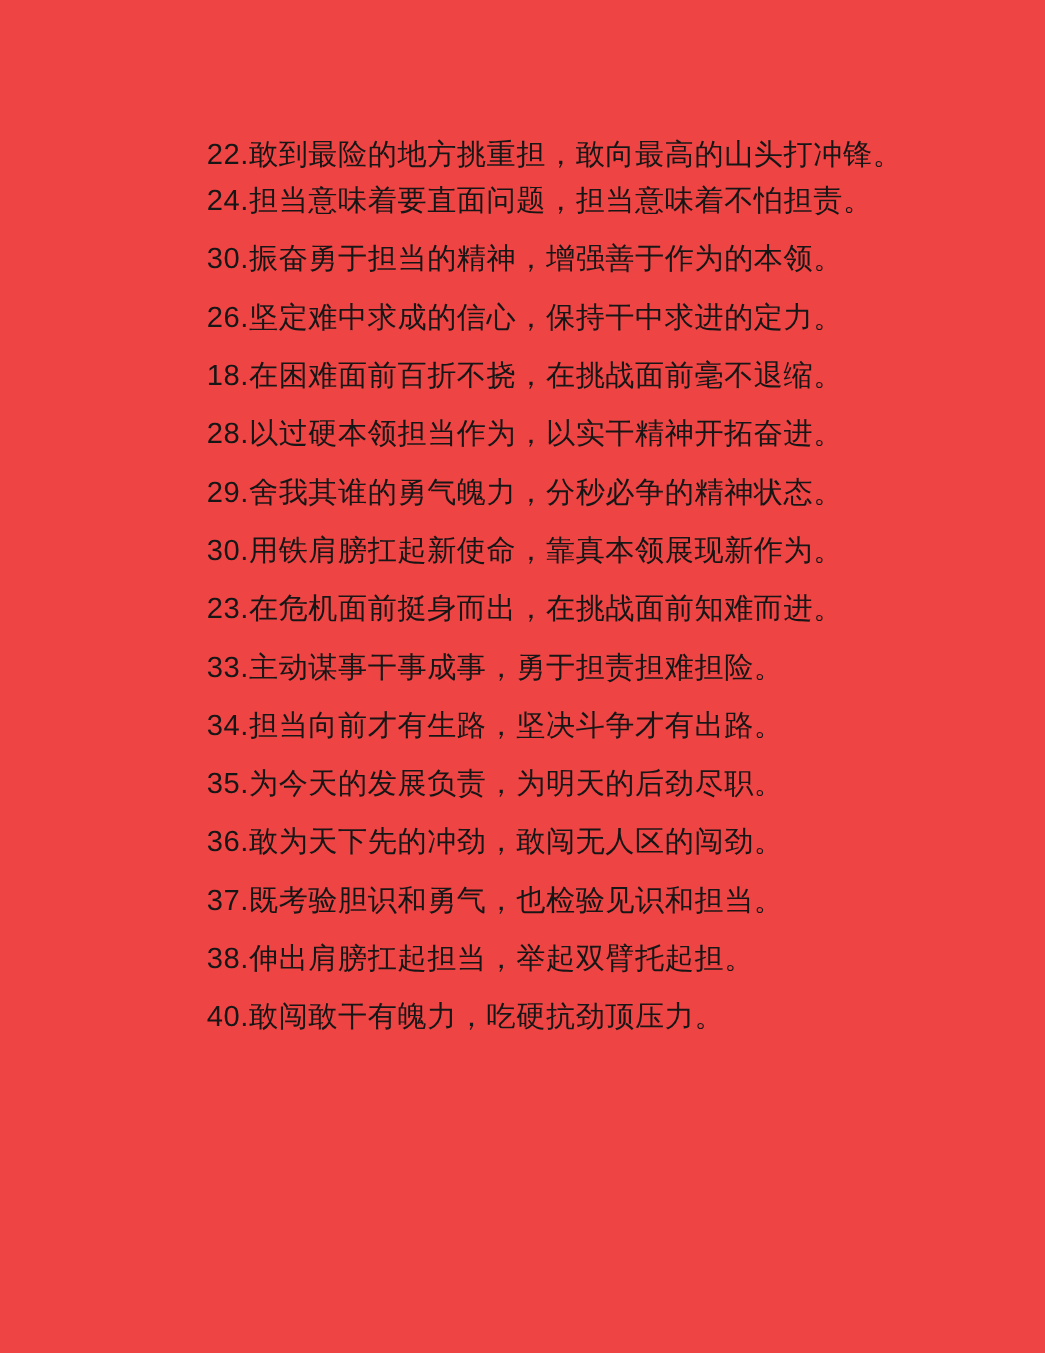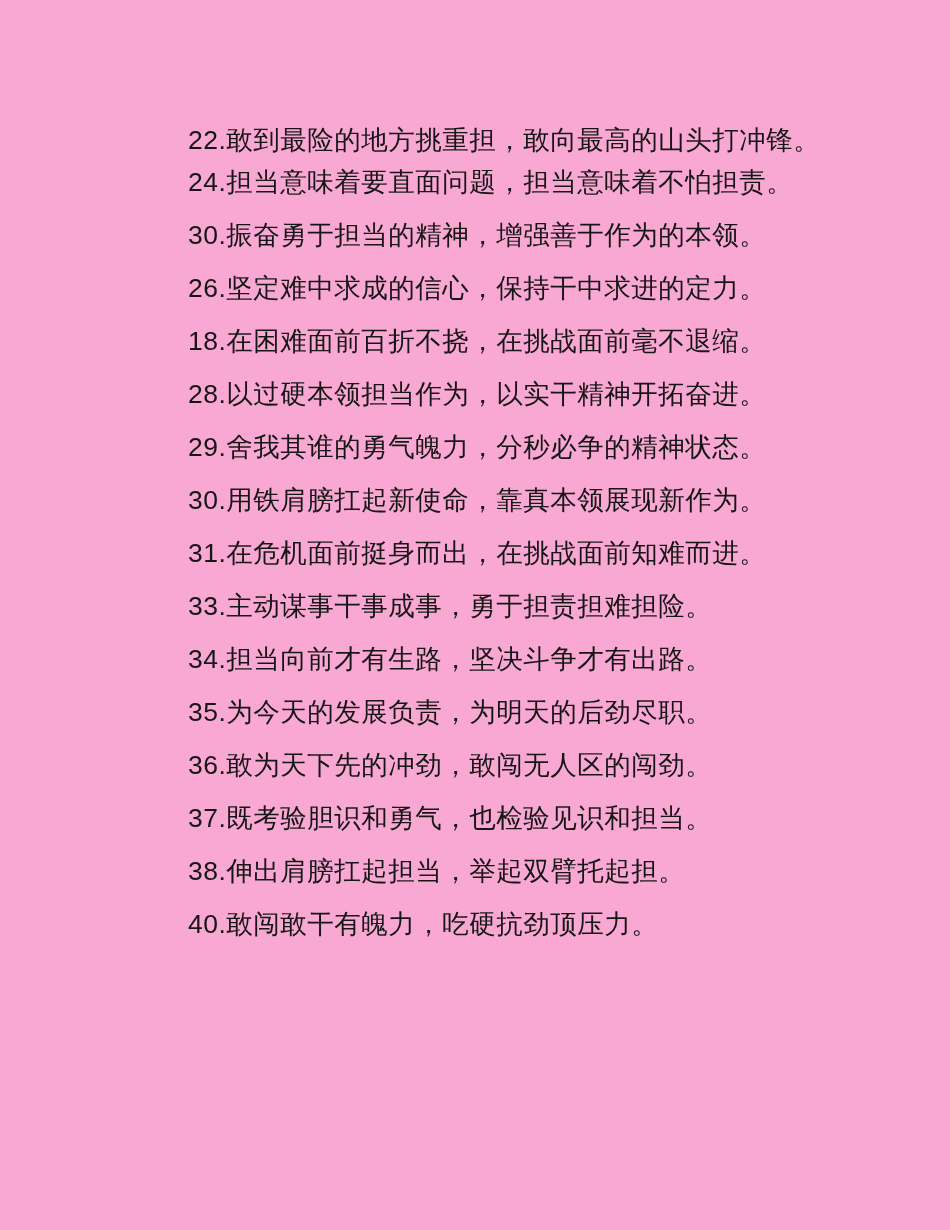--- a/index.html
+++ b/index.html
@@ -10,21 +10,21 @@
     width: 950px;
     height: 1230px;
     background: #ffffff;
     font-family: "Liberation Sans", "DejaVu Sans", sans-serif;
     overflow: hidden;
   }
   .page {
     position: relative;
     width: 950px;
     height: 1230px;
-    background: #f9a8d4;
+    background: #ef4444;
     box-sizing: border-box;
     padding-top: 119px;
   }
   .doc-line {
     margin: 0 30px 11px 135px;
     font-size: 26.5px;
     line-height: 42px;
     color: #161616;
     text-indent: 53px;
     white-space: nowrap;
@@ -43,21 +43,21 @@
 
 <div class="page">
   <p class="doc-line tight">22.敢到最险的地方挑重担，敢向最高的山头打冲锋。</p>
   <p class="doc-line">24.担当意味着要直面问题，担当意味着不怕担责。</p>
   <p class="doc-line">30.振奋勇于担当的精神，增强善于作为的本领。</p>
   <p class="doc-line">26.坚定难中求成的信心，保持干中求进的定力。</p>
   <p class="doc-line">18.在困难面前百折不挠，在挑战面前毫不退缩。</p>
   <p class="doc-line">28.以过硬本领担当作为，以实干精神开拓奋进。</p>
   <p class="doc-line">29.舍我其谁的勇气魄力，分秒必争的精神状态。</p>
   <p class="doc-line">30.用铁肩膀扛起新使命，靠真本领展现新作为。</p>
-  <p class="doc-line">31.在危机面前挺身而出，在挑战面前知难而进。</p>
+  <p class="doc-line">23.在危机面前挺身而出，在挑战面前知难而进。</p>
   <p class="doc-line">33.主动谋事干事成事，勇于担责担难担险。</p>
   <p class="doc-line">34.担当向前才有生路，坚决斗争才有出路。</p>
   <p class="doc-line">35.为今天的发展负责，为明天的后劲尽职。</p>
   <p class="doc-line">36.敢为天下先的冲劲，敢闯无人区的闯劲。</p>
   <p class="doc-line">37.既考验胆识和勇气，也检验见识和担当。</p>
   <p class="doc-line">38.伸出肩膀扛起担当，举起双臂托起担。</p>
   <p class="doc-line">40.敢闯敢干有魄力，吃硬抗劲顶压力。</p>
 </div>
 
 </body></html>

